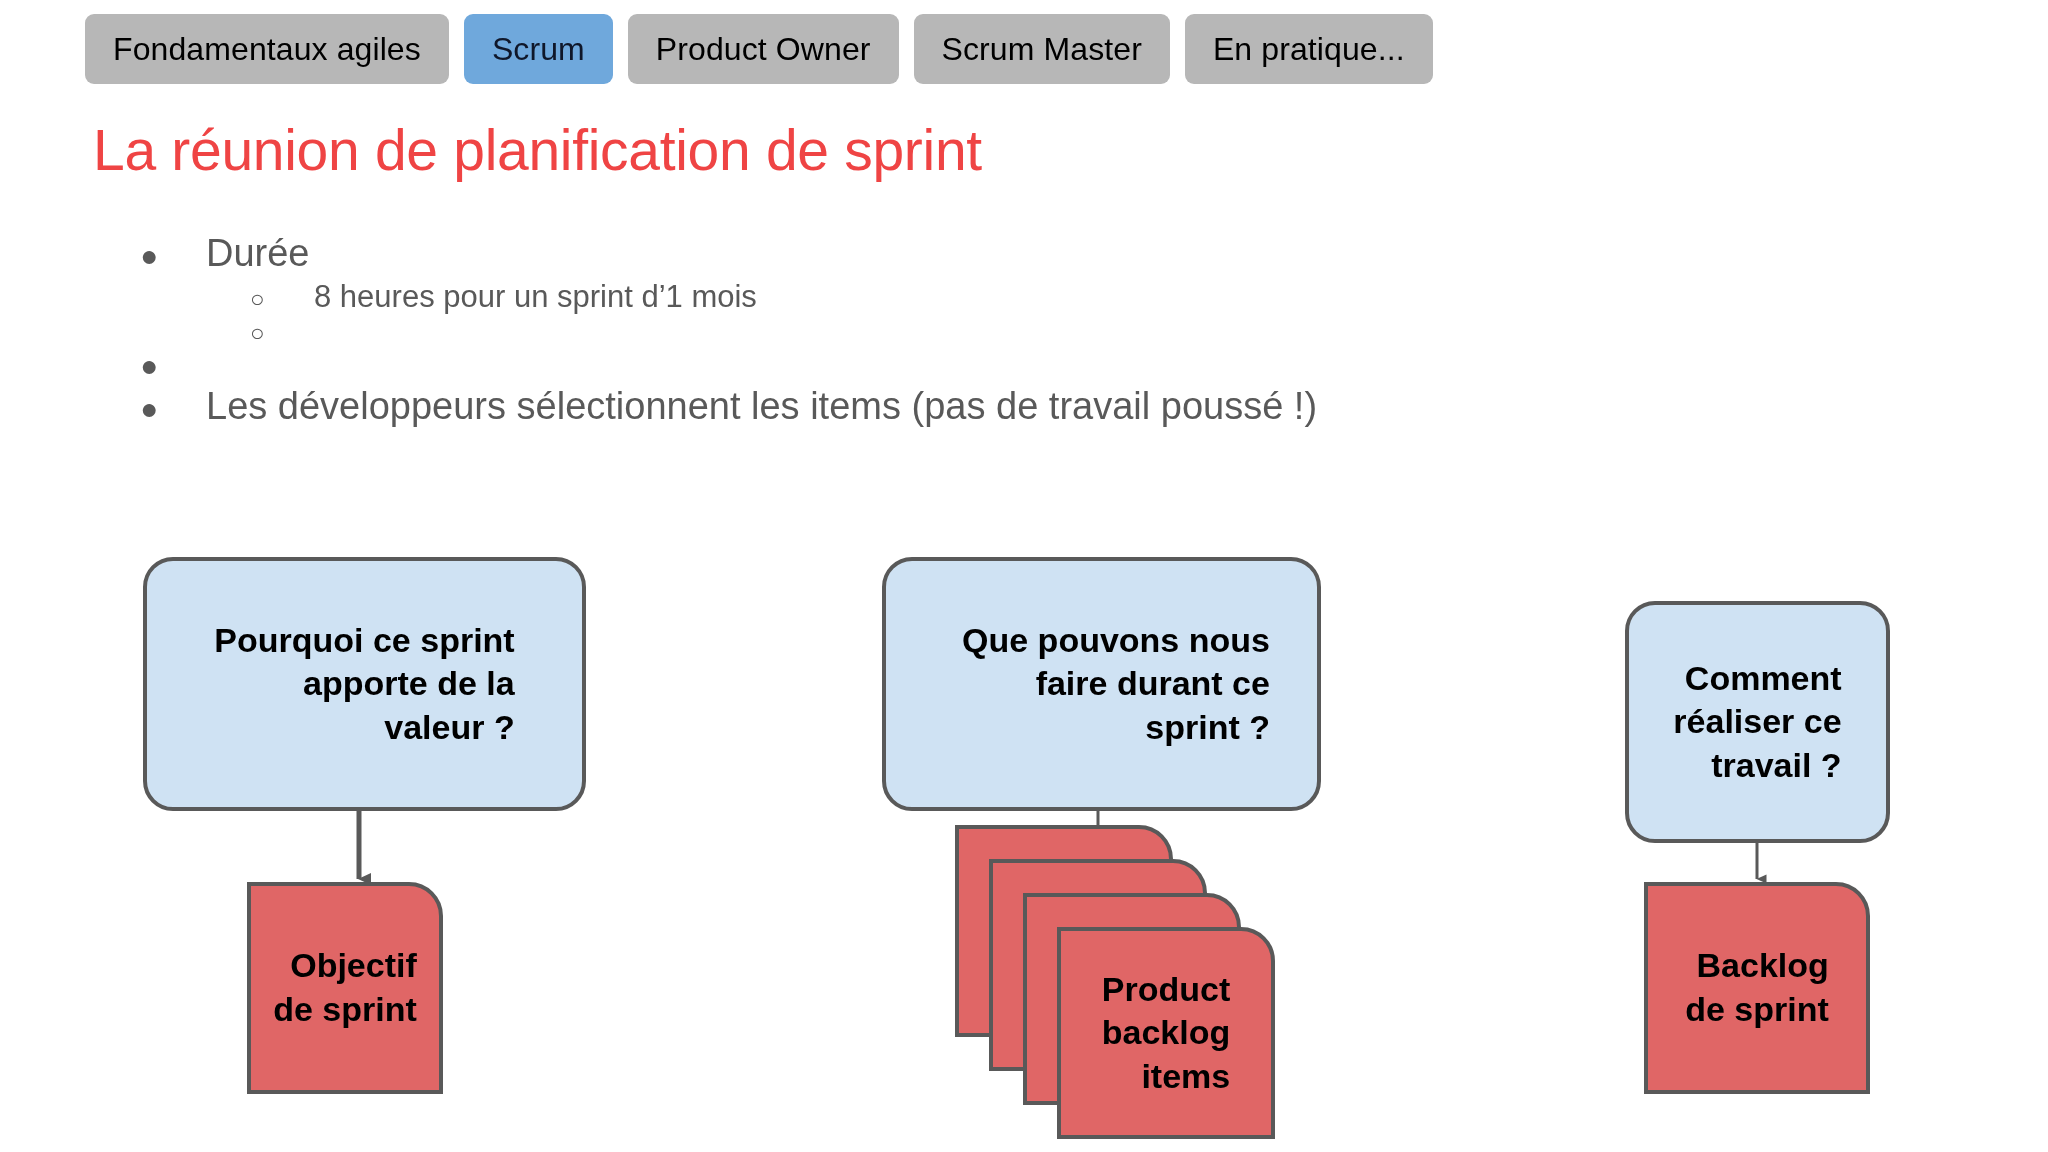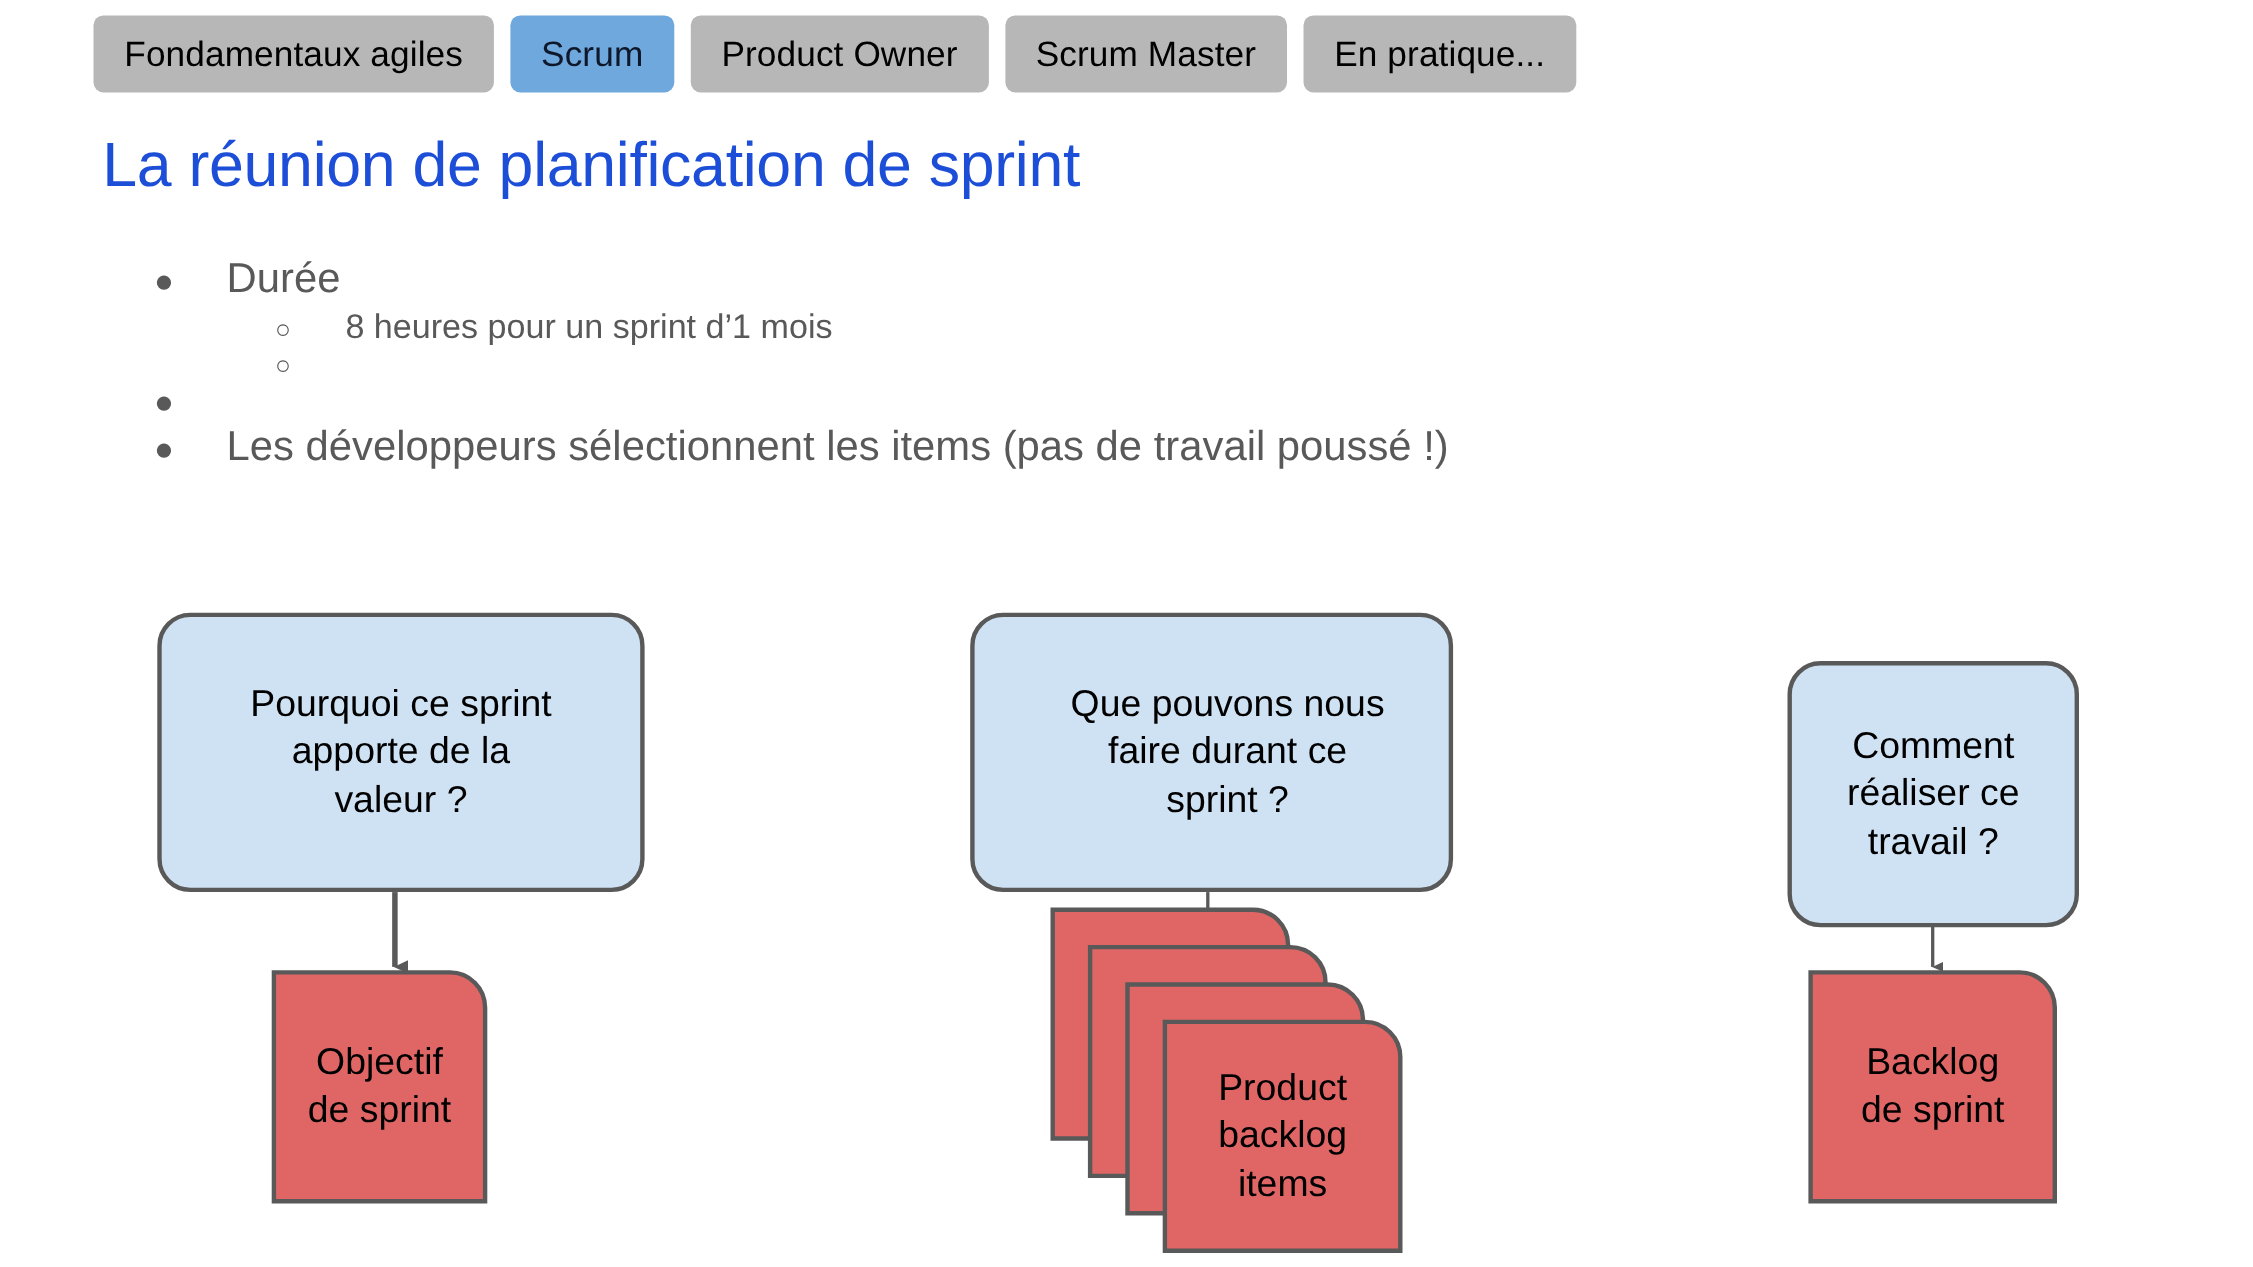--- a/index.html
+++ b/index.html
@@ -44,21 +44,21 @@
     color: #0f172a;
     text-align: right;
   }
 
   
   #page-title {
     position: absolute;
     top: 117px;
     left: 93px;
     font-size: 57px;
-    color: #1d4ed8;
+    color: #ef4444;
     letter-spacing: -0.3px;
     white-space: nowrap;
   }
 
   
   #bullet-list {
     position: absolute;
     top: 232px;
     left: 140px;
     width: 1700px;
@@ -103,22 +103,22 @@
     width: 2048px;
     height: 1152px;
     pointer-events: none;
   }
   .node {
     position: absolute;
     box-sizing: border-box;
     display: flex;
     align-items: center;
     justify-content: center;
-    text-align: center;
-    font-weight: normal;
+    text-align: right;
+    font-weight: bold;
     color: #000000;
     white-space: pre-line;
   }
   .qbox {
     background: #cfe2f3;
     border: 4px solid #595959;
     border-radius: 30px;
     font-size: 34px;
     line-height: 1.28;
   }

